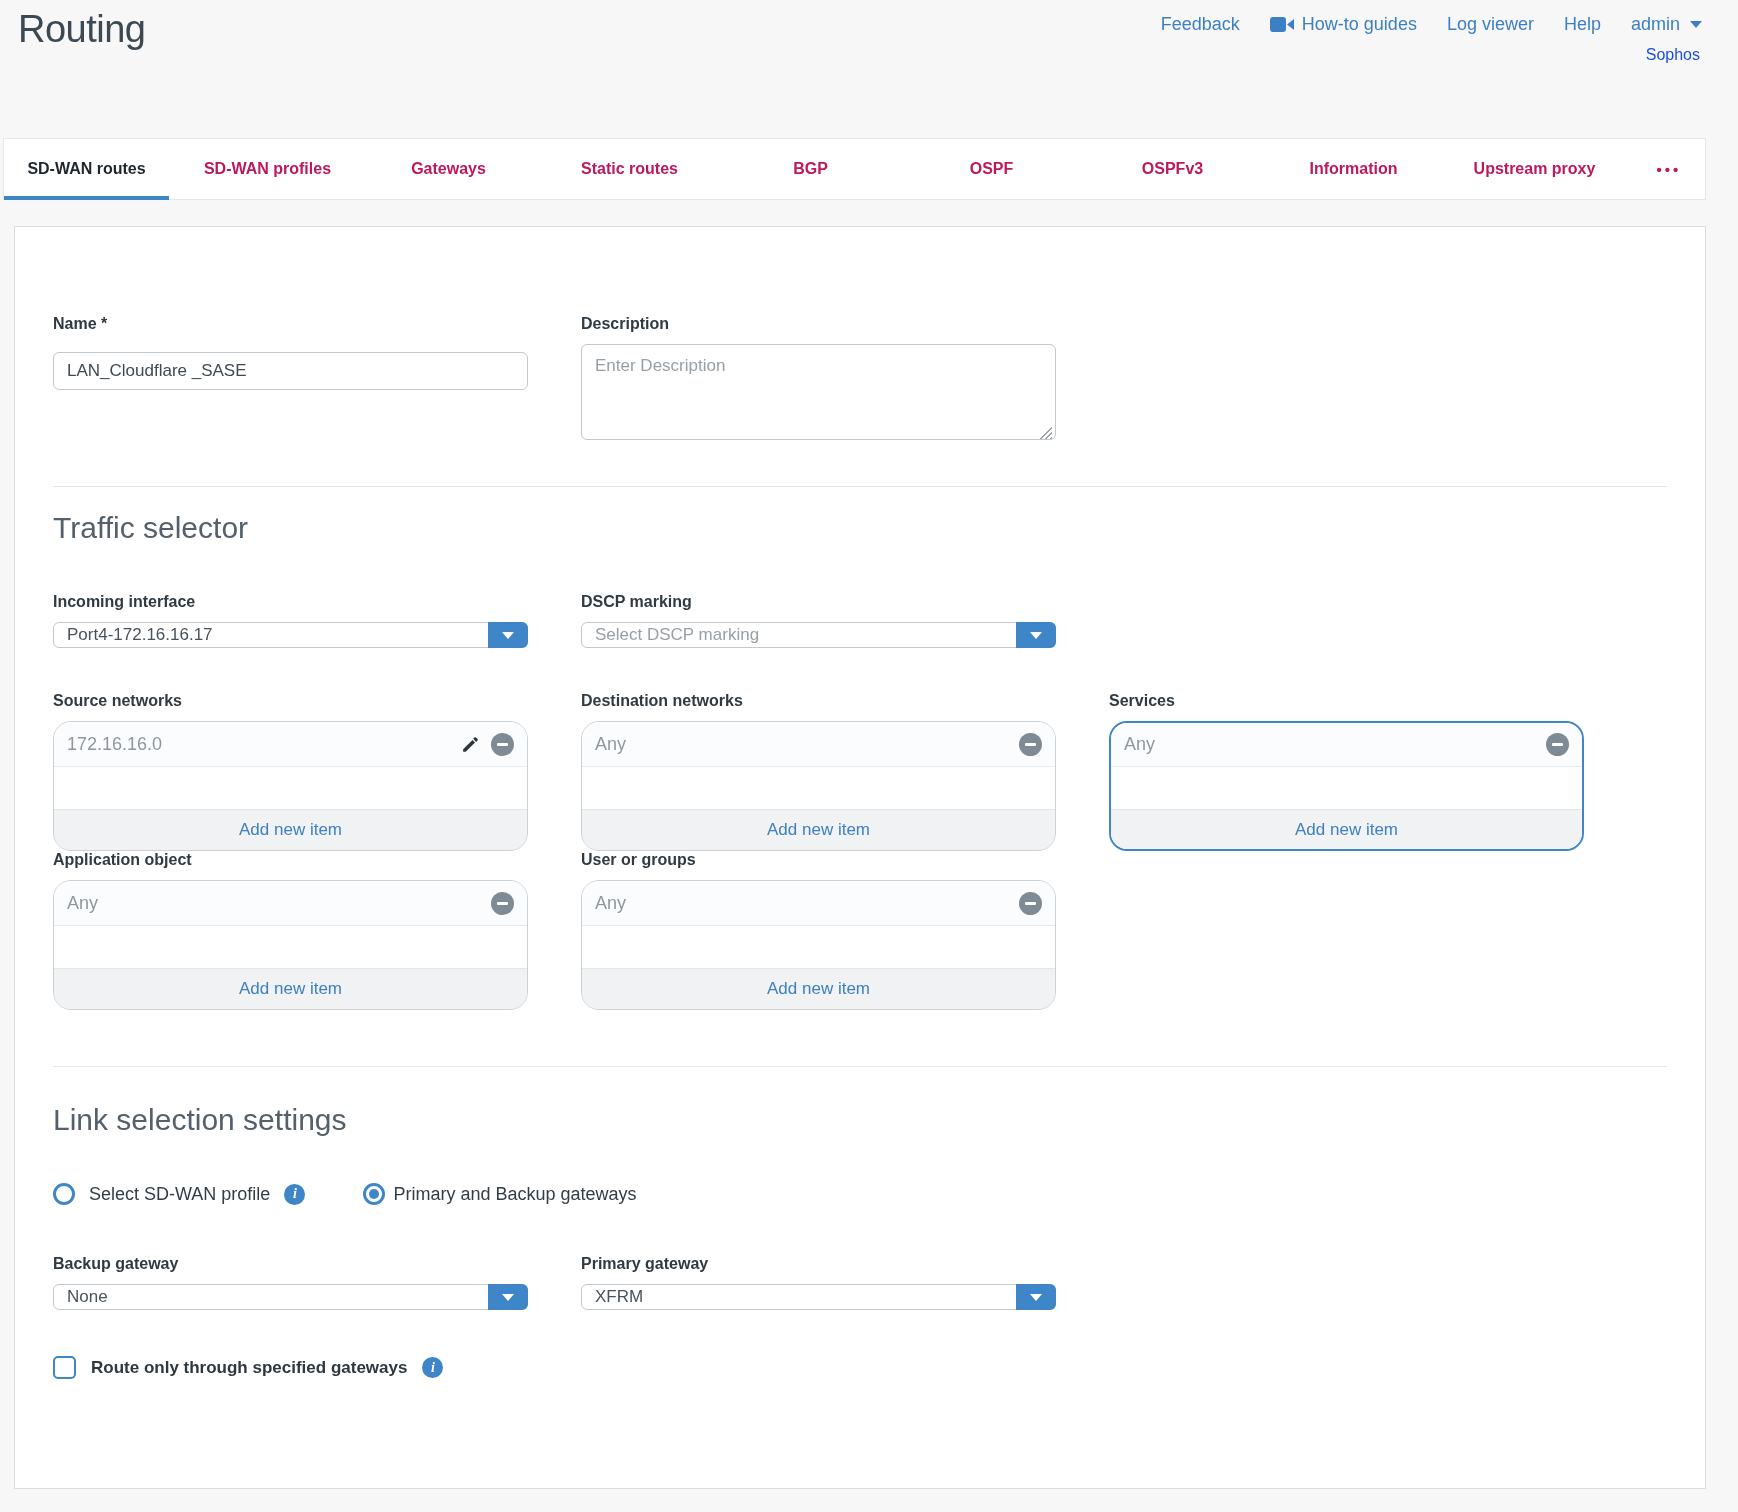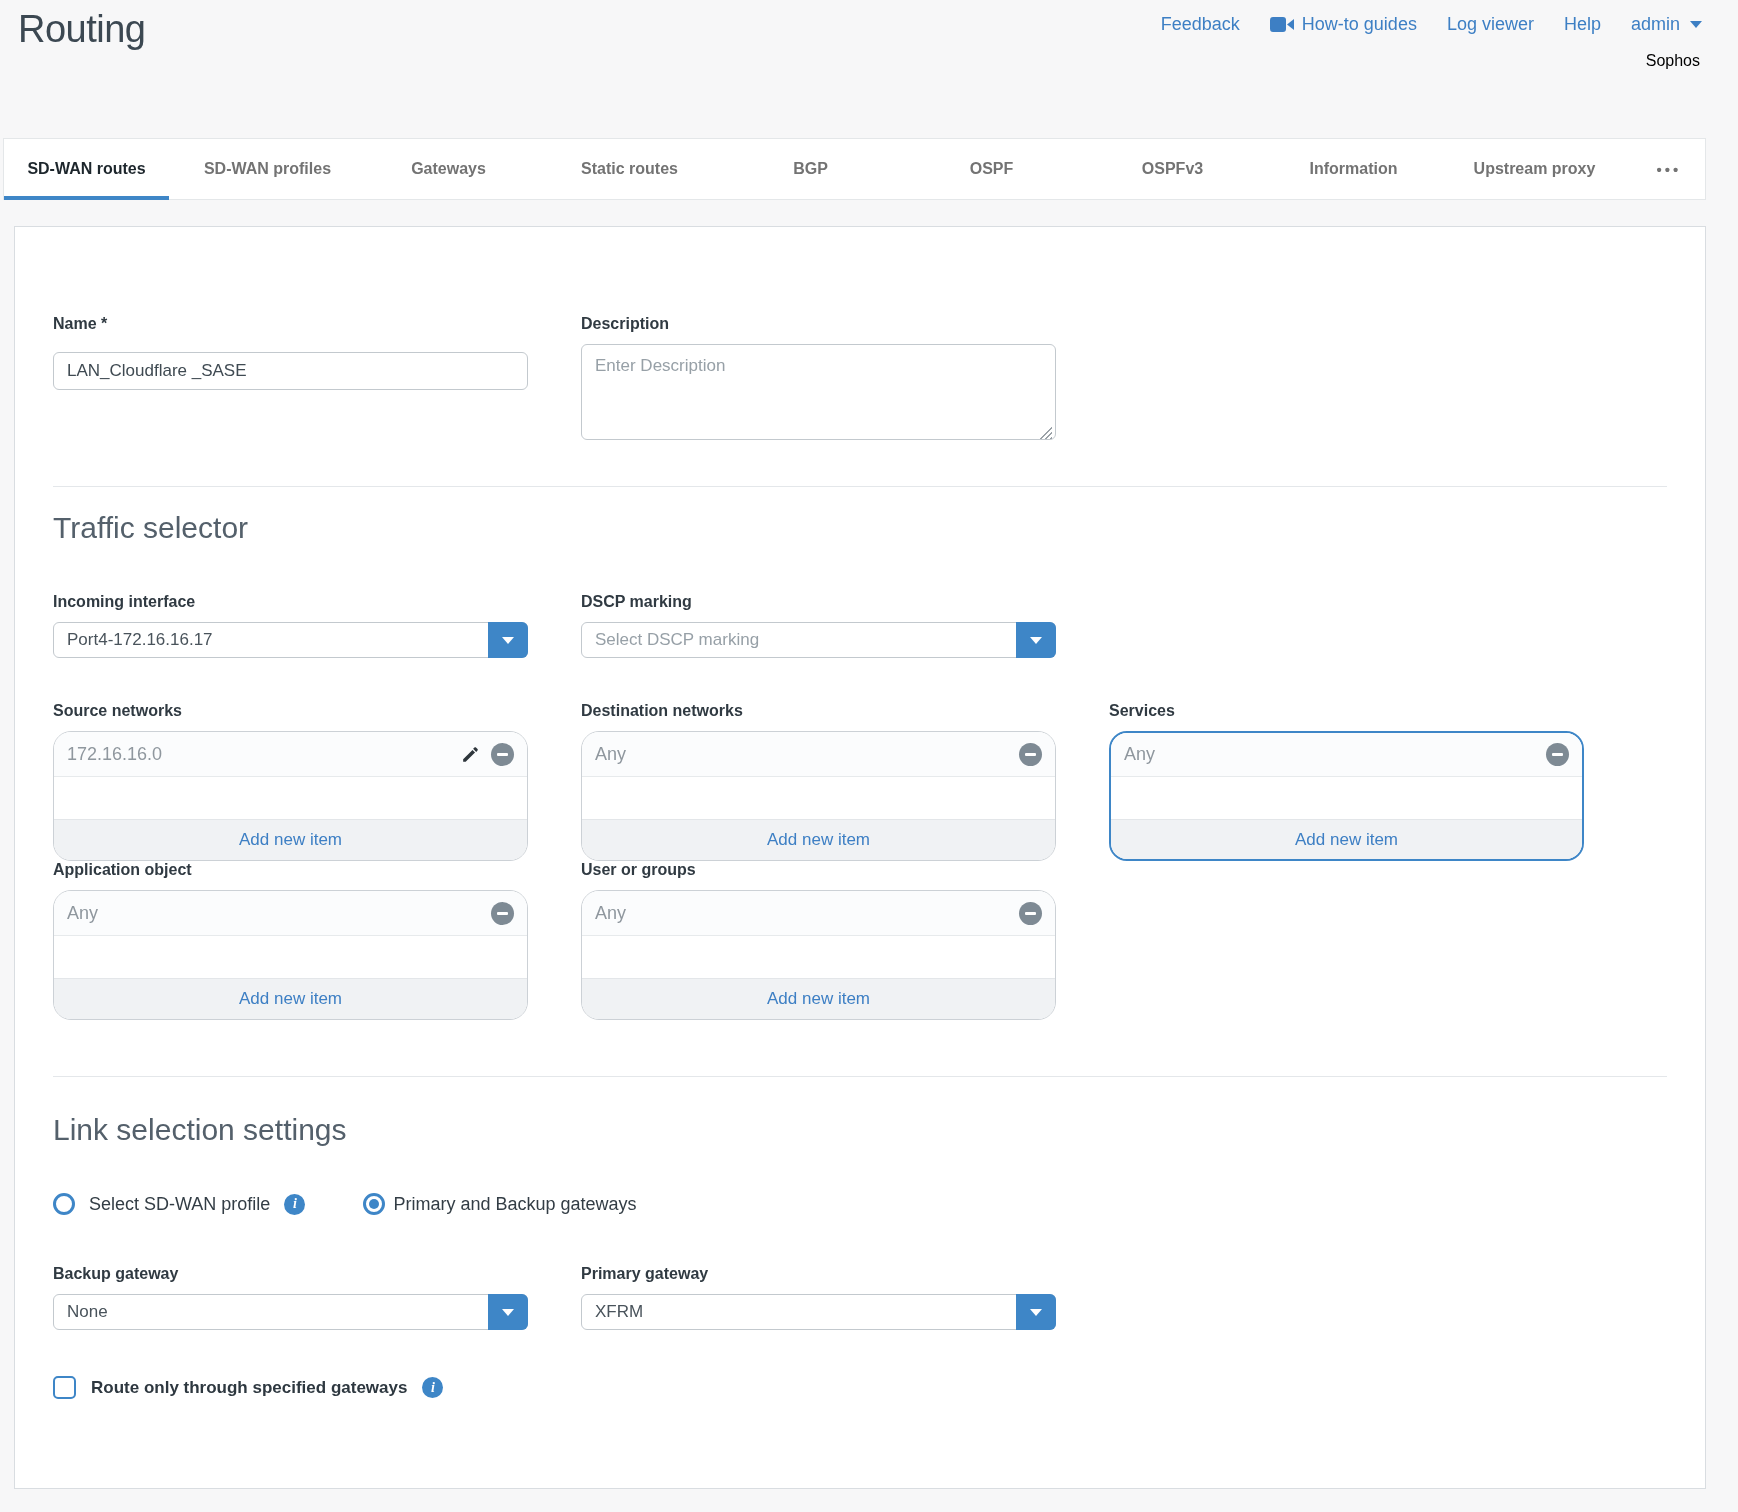--- a/index.html
+++ b/index.html
@@ -21,32 +21,32 @@
     position:absolute; right:36px; top:14px;
     display:flex; align-items:center; gap:30px;
     font-size:18px; color:#3d7fc4;
   }
   .hlink { display:flex; align-items:center; gap:8px; cursor:pointer; white-space:nowrap; }
   .caret-down {
     width:0; height:0; margin-left:2px;
     border-left:6px solid transparent; border-right:6px solid transparent;
     border-top:7px solid #3d7fc4;
   }
-  .org-name { position:absolute; right:38px; top:52px; font-size:16px; color:#000000; }
+  .org-name { position:absolute; right:38px; top:46px; font-size:16px; color:#1d4ed8; }
 
   
   .tabstrip {
     margin:0 32px 0 3px; height:62px;
     background:#fff; border:1px solid #e4e7e9;
     display:flex; align-items:stretch;gap:16px;
   }
   .tab {
     flex:1; position:relative; cursor:pointer;
     display:flex; align-items:center; justify-content:center;
-    font-size:16px; font-weight:700; color:#737373; white-space:nowrap;
+    font-size:16px; font-weight:700; color:#be185d; white-space:nowrap;
   }
   .tab.active { color:#1d262c; }
   .tab-underline { position:absolute; left:0; right:0; bottom:-1px; height:4px; background:#3e86c7; }
   .tab.more { flex:0 0 72px; letter-spacing:3px; font-size:15px; }
 
   
   .card {
     margin:26px 32px 0 14px; height:1263px;
     background:#fff; border:1px solid #d9dde1;
     padding:88px 38px 4px 38px;
@@ -70,21 +70,21 @@
   }
   .desc-textarea::placeholder, .text-input::placeholder { color:#97a0a7; }
   .resize-handle {
     position:absolute; right:4px; bottom:5px; width:15px; height:15px;
     background:repeating-linear-gradient(135deg, transparent 0 2px, #9aa1a7 2px 3.5px);
     clip-path:polygon(100% 0, 0 100%, 100% 100%);
   }
 
   
   .select {
-    position:relative; height:36px; background:#fff;
+    position:relative; height:26px; background:#fff;
     border:1px solid #c3c9ce; border-radius:6px;
     display:flex; align-items:center; padding:0 48px 0 13px;
     font-size:17px; color:#49535b; cursor:pointer;
   }
   .select .muted { color:#97a0a7; }
   .sel-btn {
     position:absolute; top:-1px; right:-1px; bottom:-1px; width:40px;
     background:#3e86c7; border-radius:0 6px 6px 0;
     display:flex; align-items:center; justify-content:center;
   }

